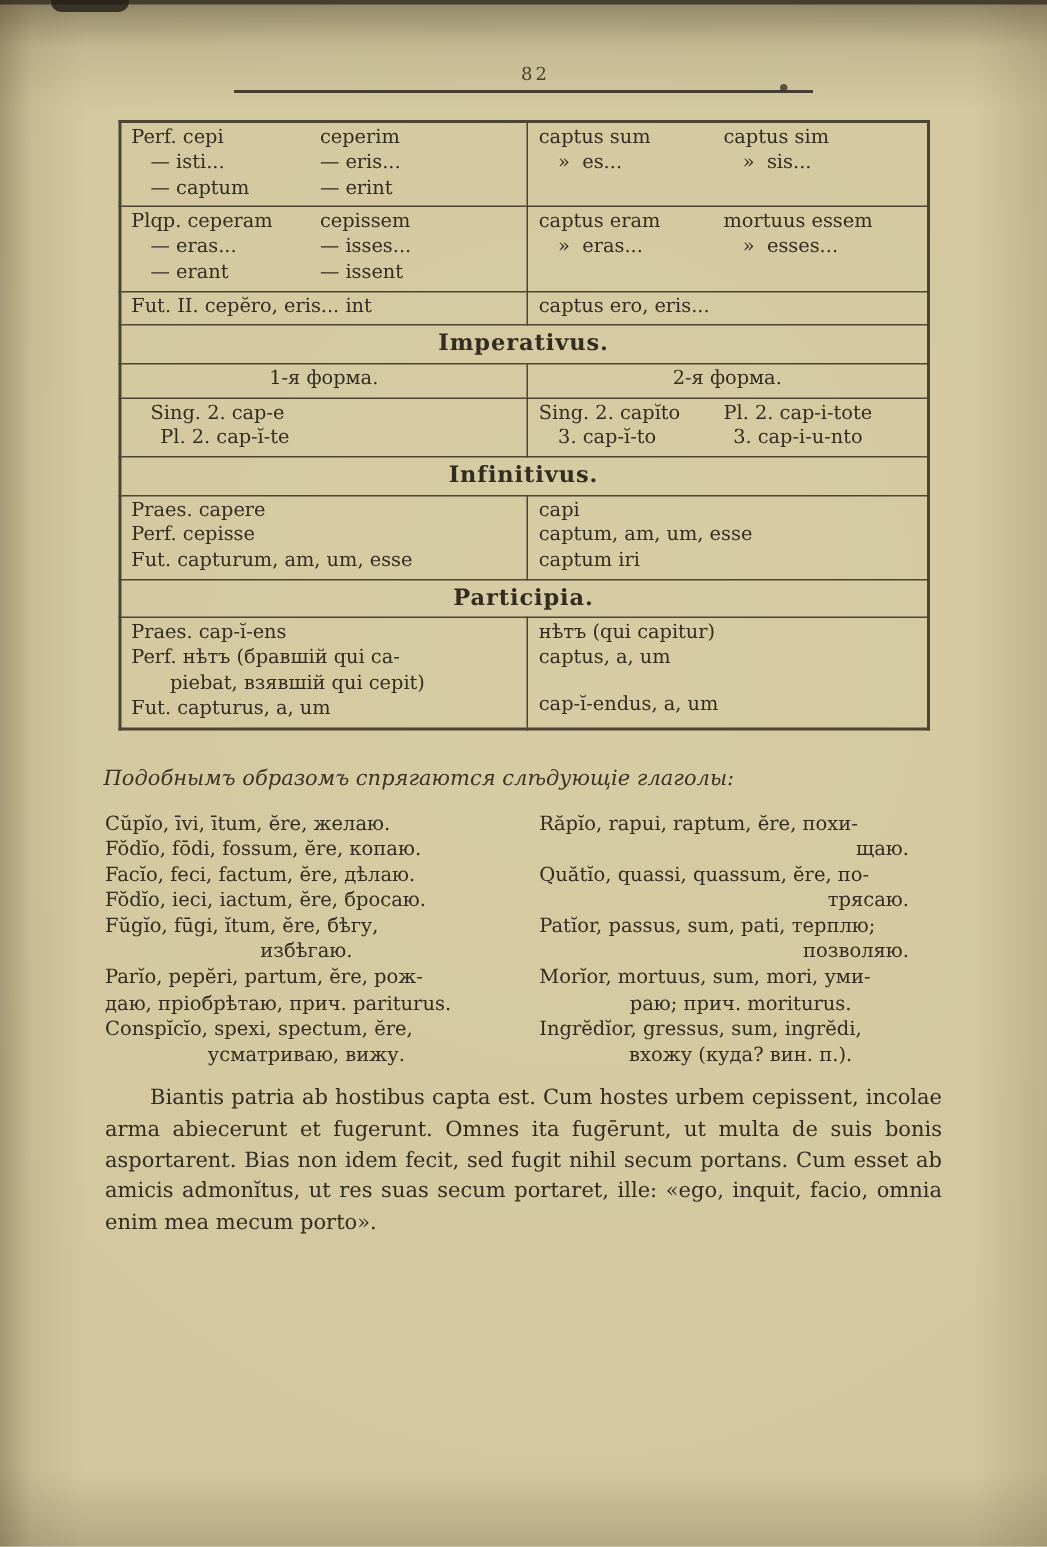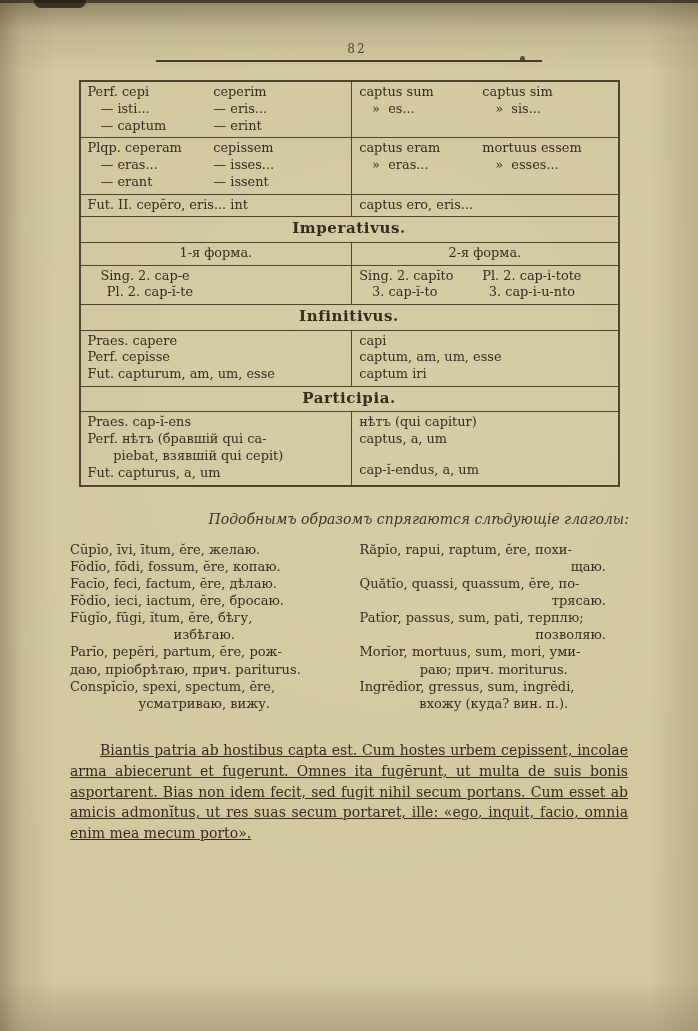--- a/index.html
+++ b/index.html
@@ -22,30 +22,30 @@
 
   table.gram{margin:18px auto 0;width:541px;border-collapse:collapse;border:2px solid #4d4433;font-size:12.9px;line-height:1.3;}
   table.gram td{border:1px solid #4d4433;padding:2px 7px 3px;vertical-align:top;color:#332c21;}
   td.lcell{width:50.5%;}
   td.rcell{width:49.5%;}
   td.center{text-align:center;}
   .span-head{text-align:center;font-weight:bold;font-size:15px;letter-spacing:.6px;padding:2px 0 3px;margin-top:14px;}
   .tline{white-space:pre-wrap;min-height:1.1em;}
   .tline .sub{display:inline-block;width:49%;white-space:pre-wrap;vertical-align:top;}
 
-  .sim-heading{margin:24px auto 0;width:560px;text-align:right;font-style:italic;font-size:14px;color:#3a3326;}
+  .sim-heading{margin:24px auto 0;width:560px;text-align:left;font-style:italic;font-size:14px;color:#3a3326;}
 
   .verbs{display:flex;gap:21px;width:558px;margin:14px auto 0;font-size:13px;line-height:1.32;}
   .vcol{flex:1;min-width:0;}
   .vline{white-space:pre-wrap;}
   .vline.a-r{text-align:right;padding-right:22px;}
   .vline.a-c{text-align:center;}
 
   .essay-heading{margin-top:26px;text-align:center;font-weight:bold;font-size:15px;letter-spacing:.4px;}
-  .essay{width:558px;margin:28px auto 0;font-size:14px;line-height:1.48;text-align:justify;text-indent:30px;text-decoration:underline;}
+  .essay{width:558px;margin:10px auto 0;font-size:14px;line-height:1.48;text-align:justify;text-indent:30px;}
 </style>
 </head>
 <body>
 
 <div class="page">
   <div class="edge-top"></div>
   <div class="blot"></div>
   <div class="speck"></div>
 
   <div class="pageno">82</div>

